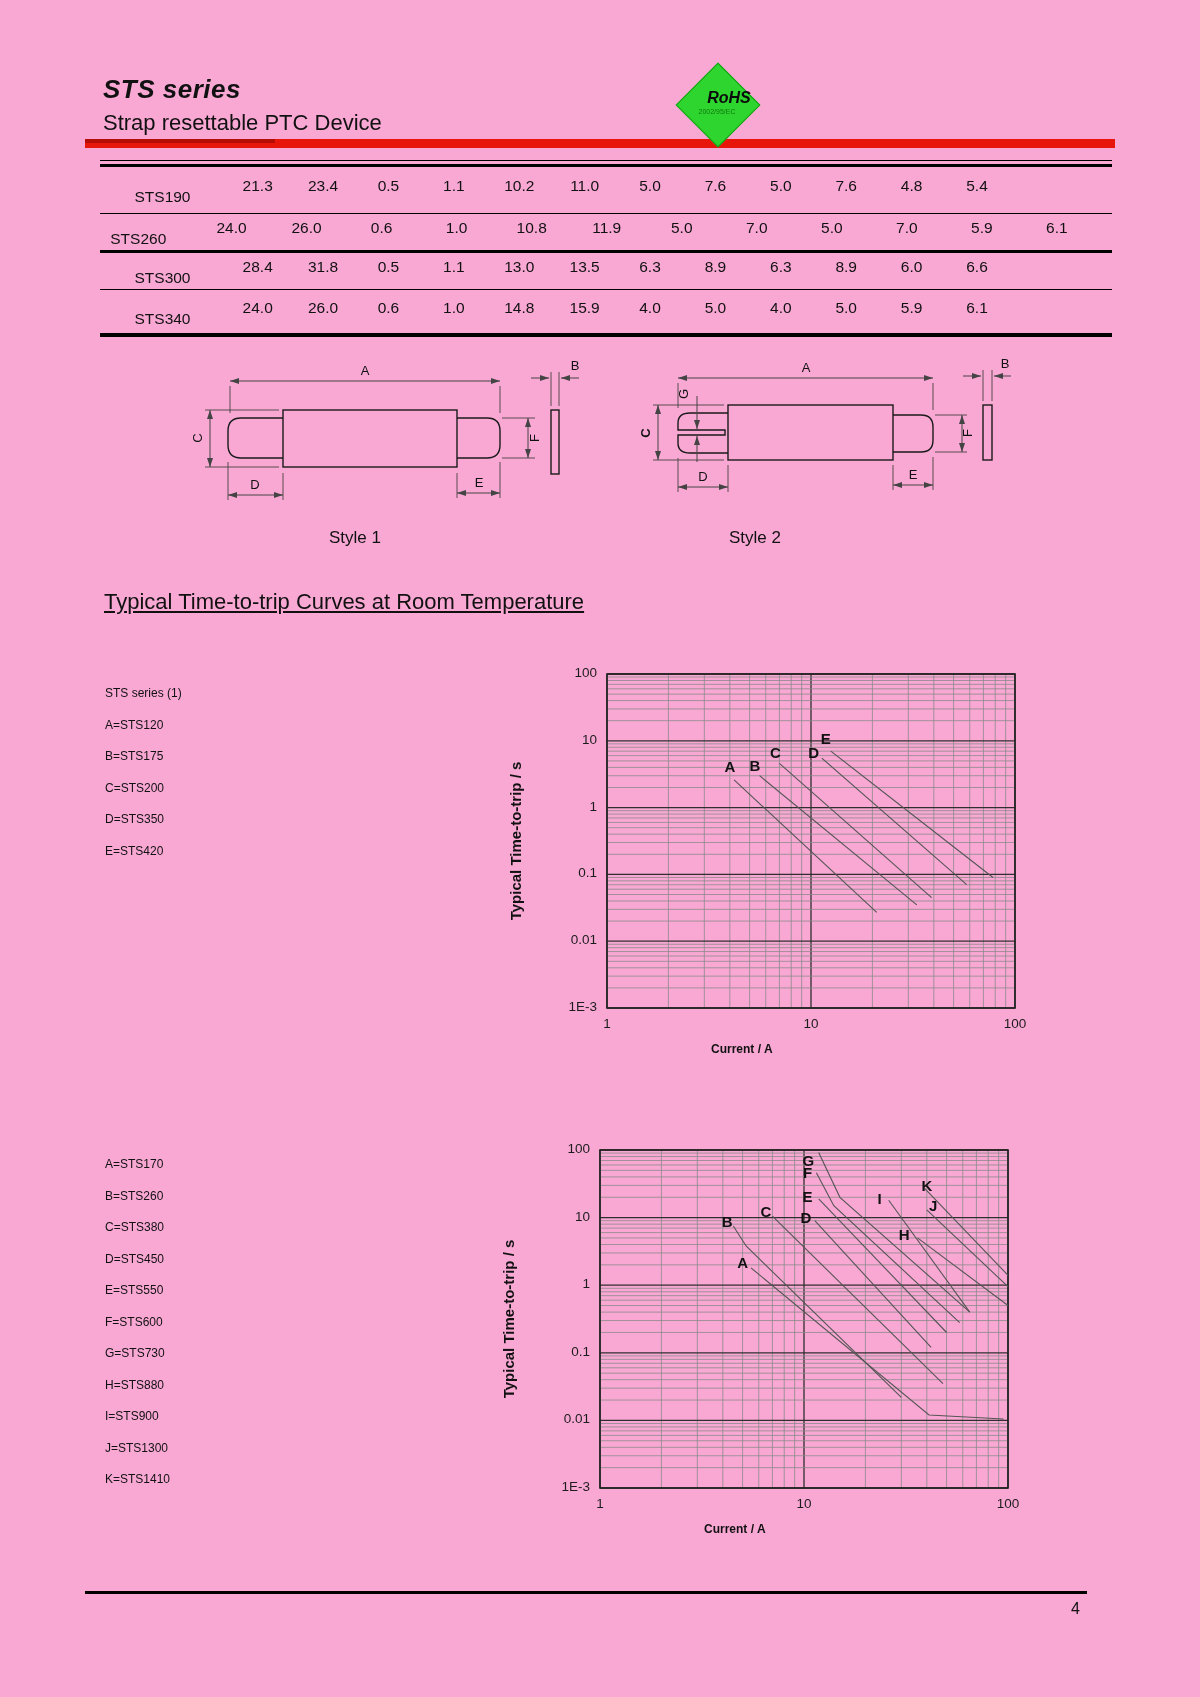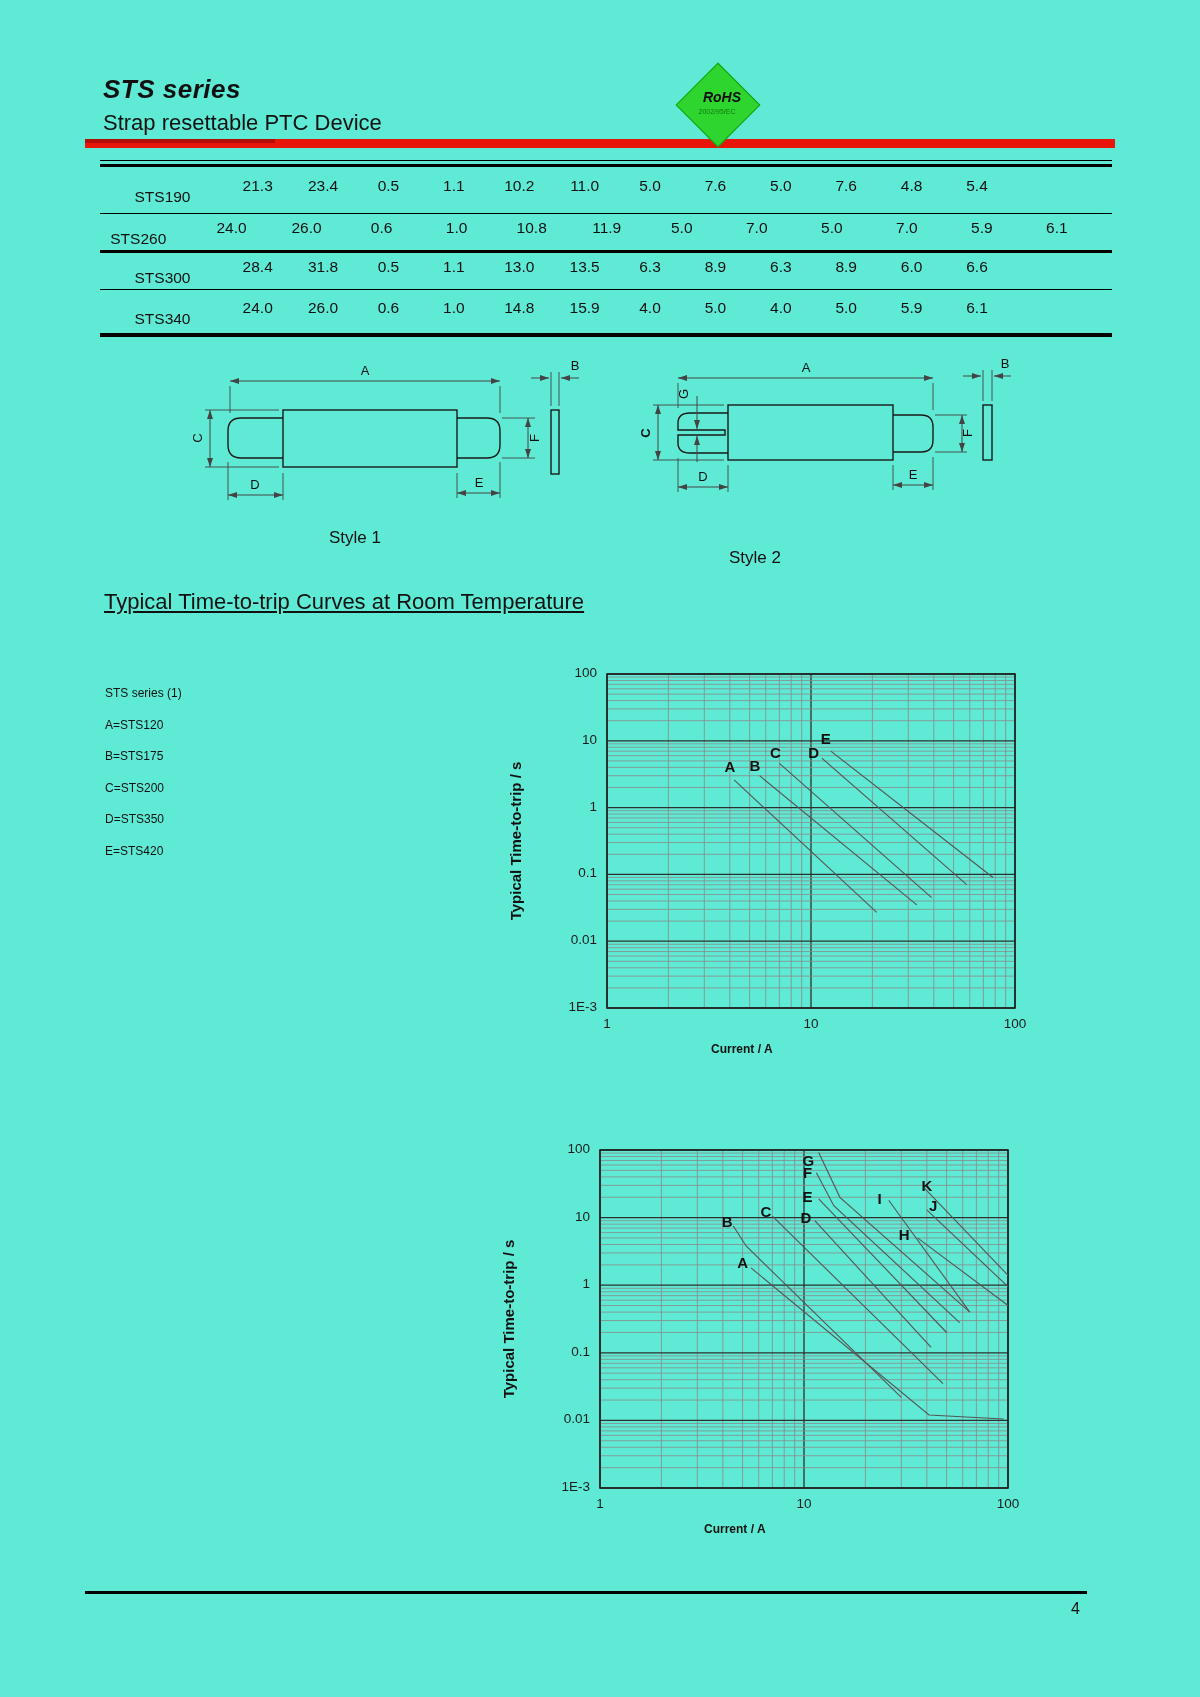--- a/index.html
+++ b/index.html
@@ -1,27 +1,27 @@
 <!DOCTYPE html>
 <html><head>
 <meta charset="utf-8">
 <style>
   html,body{margin:0;padding:0;background:#e9e9e9;}
-  #page{position:relative;width:1200px;height:1697px;background:#5eead4;
+  #page{position:relative;width:1200px;height:1697px;background:#f9a8d4;
         font-family:"Liberation Sans",sans-serif;color:#111;overflow:hidden;margin:0 auto;}
   .abs{position:absolute;}
   
   #title{left:103px;top:74px;font-size:26px;font-weight:bold;font-style:italic;letter-spacing:.5px;}
   #subtitle{left:103px;top:110px;font-size:22px;}
   #redbar{left:85px;top:139px;width:1030px;height:9px;}
   #redbar-dark{left:85px;top:139px;width:190px;height:4px;background:#b30d06;}
   
   #rohs{left:667px;top:54px;width:100px;height:100px;}
   #rohs .diamond{position:absolute;left:21px;top:21px;width:58px;height:58px;transform:rotate(45deg);border:1px solid #12a012;}
-  #rohs .rohs-t1{position:absolute;left:5px;top:35px;width:100%;text-align:center;font-size:14px;font-weight:bold;font-style:italic;color:#0b0b0b;}
+  #rohs .rohs-t1{position:absolute;left:12px;top:35px;width:100%;text-align:center;font-size:16px;font-weight:bold;font-style:italic;color:#0b0b0b;}
   #rohs .rohs-t2{position:absolute;left:0;top:54px;width:100%;text-align:center;font-size:7px;color:#0e7a0e;}
   
   #brand{left:870px;top:50px;width:260px;height:95px;}
   #brand-logo{position:absolute;left:55px;top:0px;}
   #brand-name{position:absolute;left:8px;top:58px;font-size:29px;font-weight:bold;color:#1b1b1b;letter-spacing:.5px;}
   
   #spec-table{left:100px;top:160px;width:1012px;}
   .tline1{height:1px;background:#000;}
   .tline2{height:3px;background:#000;margin-top:3px;}
   .trow{display:flex;align-items:center;border-bottom:1px solid #000;}
@@ -233,21 +233,21 @@
       <line class="wit" x1="323" y1="110" x2="355" y2="110"></line>
     <line class="dim" x1="350" y1="73" x2="350" y2="110" marker-start="url(#m2)" marker-end="url(#m2)"></line>
     <text class="dim-label" x="360" y="91" text-anchor="middle" transform="rotate(-90 360 91)">F</text>
 
     <line class="wit" x1="371" y1="59" x2="371" y2="28"></line>
       <line class="wit" x1="380" y1="59" x2="380" y2="28"></line>
     <line class="dim" x1="351" y1="34" x2="369" y2="34" marker-end="url(#m2)"></line>
     <line class="dim" x1="399" y1="34" x2="382" y2="34" marker-end="url(#m2)"></line>
     <text class="dim-label" x="393" y="26" text-anchor="middle">B</text>
   </svg>
-  <div class="abs caption" style="left:690px;top:528px;margin-top:20px;">Style 2</div>
+  <div class="abs caption" style="left:690px;top:528px;">Style 2</div>
 
   <div class="abs" id="heading">Typical Time-to-trip Curves at Room Temperature</div>
 
   <div class="abs legend" id="legend1">
     <div>STS series (1)</div>
   <div>A=STS120</div>
       <div>B=STS175</div>
       <div>C=STS200</div>
       <div>D=STS350</div>
       <div>E=STS420</div>
@@ -324,20 +324,33 @@
       <polyline points="152.6,101.7 309.8,230.9" class="curve"></polyline>
       <text x="147.8" y="97.0" text-anchor="middle" class="curve-label">B</text>
       <polyline points="172.4,89.3 324.6,223.6" class="curve"></polyline>
       <text x="168.5" y="83.9" text-anchor="middle" class="curve-label">C</text>
       <polyline points="214.8,84.1 359.7,210.7" class="curve"></polyline>
       <text x="206.6" y="84.3" text-anchor="middle" class="curve-label">D</text>
       <polyline points="223.8,77.1 386.0,203.5" class="curve"></polyline>
       <text x="218.7" y="70.4" text-anchor="middle" class="curve-label">E</text>
     </svg>
 
+  <div class="abs legend" id="legend2">
+      <div>A=STS170</div>
+      <div>B=STS260</div>
+      <div>C=STS380</div>
+      <div>D=STS450</div>
+      <div>E=STS550</div>
+      <div>F=STS600</div>
+      <div>G=STS730</div>
+      <div>H=STS880</div>
+      <div>I=STS900</div>
+      <div>J=STS1300</div>
+      <div>K=STS1410</div>
+    </div>
   <svg class="abs chart-svg" id="chart2-svg" style="left:600px;top:1150px;" width="408" height="338" viewBox="0 0 408 338">
       <line x1="0" y1="0" x2="0" y2="338" class="gmaj"></line>
       <line x1="61.41011911545216" y1="0" x2="61.41011911545216" y2="338" class="gmin"></line>
       <line x1="97.33273596281114" y1="0" x2="97.33273596281114" y2="338" class="gmin"></line>
       <line x1="122.82023823090432" y1="0" x2="122.82023823090432" y2="338" class="gmin"></line>
       <line x1="142.58988088454785" y1="0" x2="142.58988088454785" y2="338" class="gmin"></line>
       <line x1="158.7428550782633" y1="0" x2="158.7428550782633" y2="338" class="gmin"></line>
       <line x1="172.40000016290838" y1="0" x2="172.40000016290838" y2="338" class="gmin"></line>
       <line x1="184.23035734635647" y1="0" x2="184.23035734635647" y2="338" class="gmin"></line>
       <line x1="194.66547192562228" y1="0" x2="194.66547192562228" y2="338" class="gmin"></line>

